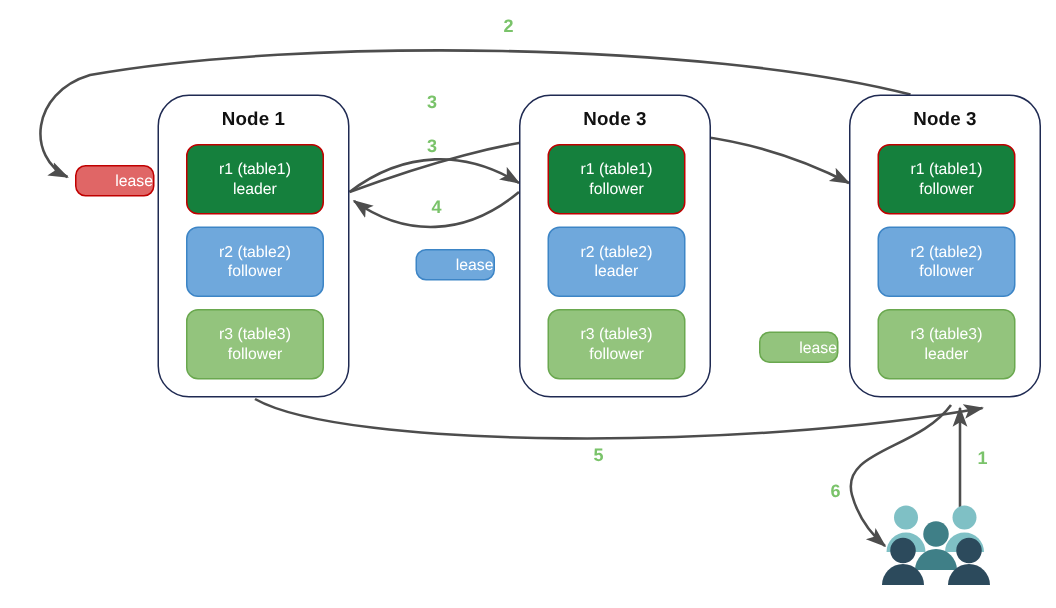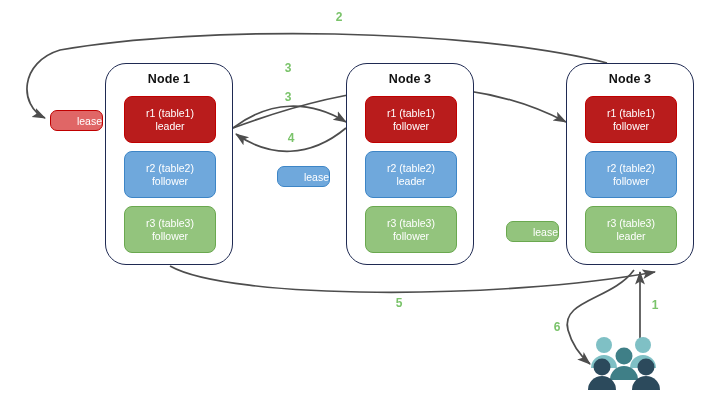--- a/index.html
+++ b/index.html
@@ -52,21 +52,21 @@
     align-items: center;
     justify-content: center;
     font-size: 10.5px;
     line-height: 13px;
     color: #ffffff;
     text-align: center;
     border-width: 1.4px;
     border-style: solid;
   }
   .replica span { display: block; }
-  .rep-red   { background: #b91c1c; border-color: #c00000; }
+  .rep-red   { background: #15803d; border-color: #c00000; }
   .rep-blue  { background: #6fa8dc; border-color: #3d85c6; align-items: center; }
   .rep-green { background: #93c47d; border-color: #6aa84f; }
 
   .lease {
     position: absolute;
     box-sizing: border-box;
     border-radius: 7px;
     display: flex;
     align-items: center;
     justify-content: flex-end;

